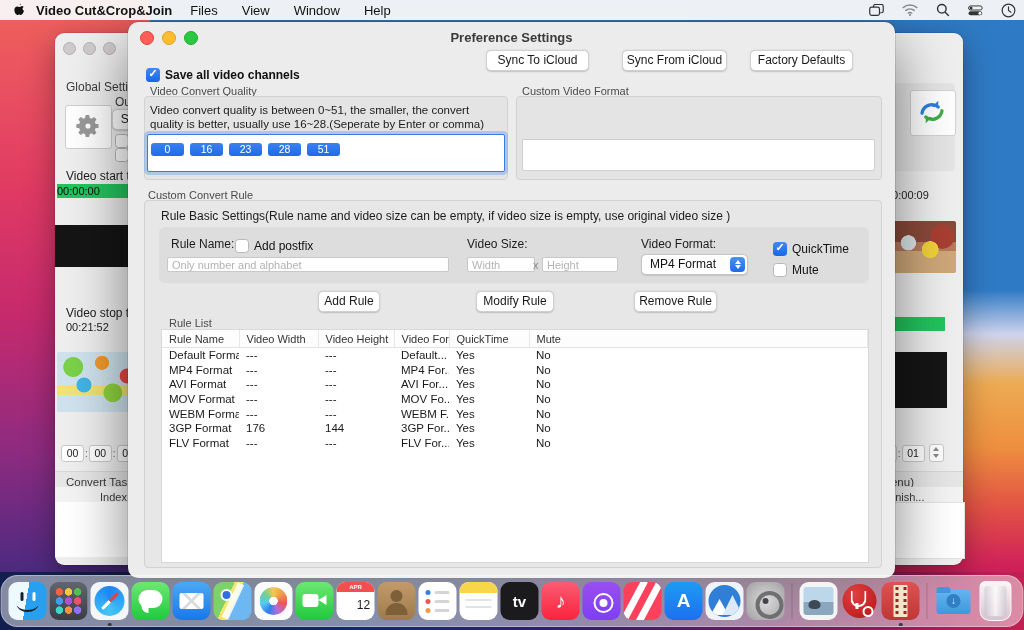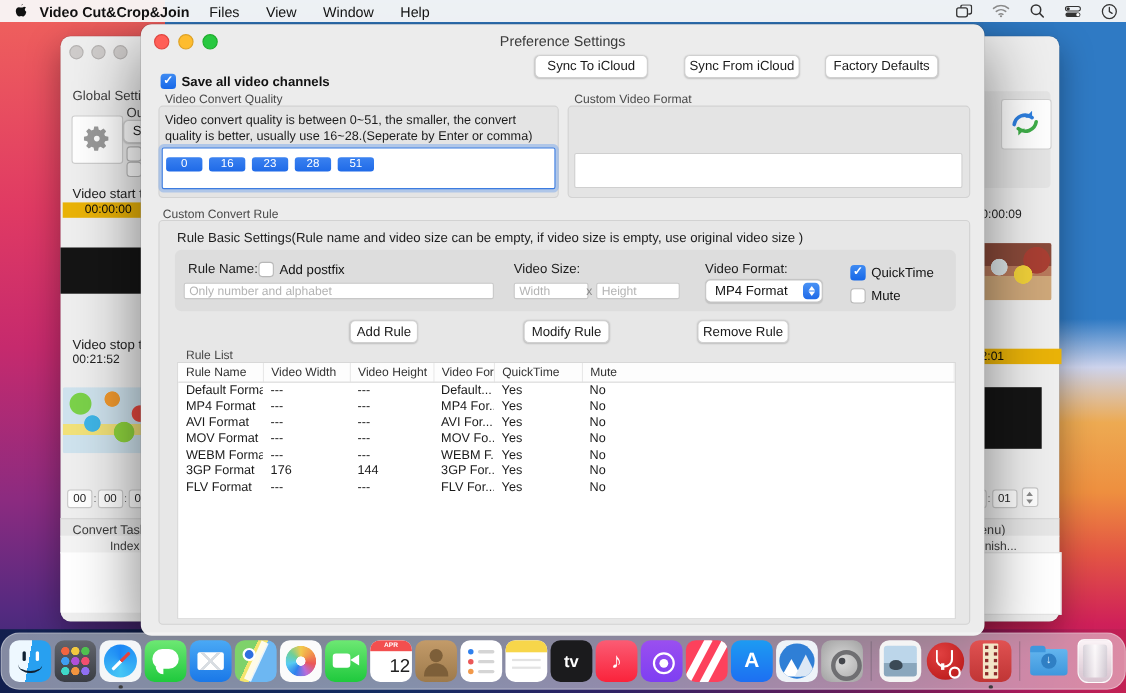--- a/index.html
+++ b/index.html
@@ -24,30 +24,30 @@
   .menubar .menu{margin-right:24px;}
   .mb-icons{position:absolute;right:8px;top:0;height:20px;display:flex;align-items:center;gap:18px;}
   .mb-icons svg{display:block;}
 
   
   .win{background:#efefef;border-radius:9px;box-shadow:0 10px 30px rgba(0,0,0,.35),0 0 0 .5px rgba(0,0,0,.15);}
   .tl{width:11px;height:11px;border-radius:50%;display:inline-block;margin-right:7px;}
   .tl.inactive{background:#cfcccb;border:.5px solid #b5b2b1;}
   .lbl{font-size:11px;color:#3c3c3c;}
   .small{font-size:11px;color:#222;}
-  .greenfield{background:#eab308;color:#0a0a0a;font-size:11px;line-height:14px;padding-left:20px;}
+  .greenfield{background:#22c55e;color:#0a0a0a;font-size:11px;line-height:14px;padding-left:0;}
   .blackbox{background:#151515;}
   .timebox{display:inline-block;background:#fff;border:1px solid #c9c9c9;border-radius:3px;
     width:21px;height:15px;font-size:10.5px;line-height:15px;text-align:center;color:#222;}
   .colon{font-size:10px;color:#666;margin:0 1px;}
 
   
   .dialog{left:128px;top:22px;width:767px;height:556px;background:#ececec;border-radius:10px;
     box-shadow:0 22px 60px rgba(0,0,0,.5),0 0 0 .5px rgba(0,0,0,.2);z-index:30;}
-  .dlg-title{position:absolute;left:0;right:0;top:8px;text-align:center;font-size:13px;font-weight:normal;color:#3a3a3a;}
+  .dlg-title{position:absolute;left:0;right:0;top:8px;text-align:center;font-size:13px;font-weight:bold;color:#3a3a3a;}
   .dlg-tl{position:absolute;left:12px;top:9px;display:flex;gap:8px;}
   .dlg-tl span{width:12px;height:12px;border-radius:50%;display:block;}
   .tl-red{background:#ff5f57;border:.5px solid #e0443e;}
   .tl-yellow{background:#febc2e;border:.5px solid #dea123;}
   .tl-green{background:#28c840;border:.5px solid #1dad2b;}
   .push-btn{position:absolute;height:19px;background:#fff;border:.5px solid #d0d0d0;border-radius:5px;
     box-shadow:0 .5px 1.5px rgba(0,0,0,.18);font-size:12px;color:#1a1a1a;text-align:center;line-height:19px;}
   .cb{display:inline-block;width:14px;height:14px;border-radius:3.5px;vertical-align:-3px;margin-right:5px;position:relative;}
   .cb.on{background:linear-gradient(#3f8bf2,#1667e8);}
   .cb.on::after{content:"✓";position:absolute;left:2.5px;top:-1px;color:#fff;font-size:11px;font-weight:bold;}
@@ -389,21 +389,21 @@
     <div class="dk" style="background:#fbfbfb;">
       <div style="position:absolute;left:5px;top:5px;width:28px;height:28px;border-radius:50%;background:conic-gradient(#f2c94c,#f2994a,#eb5757,#bb6bd9,#2f80ed,#56ccf2,#6fcf97,#f2c94c);
         -webkit-mask:radial-gradient(circle,transparent 0 4px,#000 4.5px);mask:radial-gradient(circle,transparent 0 4px,#000 4.5px);"></div>
     </div>
     <div class="dk" style="background:linear-gradient(#6de873,#1fc93d);">
       <div style="position:absolute;left:7px;top:12px;width:16px;height:13px;background:#fff;border-radius:3px;"></div>
       <div style="position:absolute;left:23px;top:13px;width:0;height:0;border-top:5.5px solid transparent;border-bottom:5.5px solid transparent;border-right:8px solid #fff;"></div>
     </div>
     <div class="dk" style="background:#fff;overflow:hidden;">
       <div style="position:absolute;left:0;top:0;right:0;height:10px;background:#f34f4f;color:#fff;font-size:6px;text-align:center;line-height:10px;font-weight:bold;">APR</div>
-      <div style="position:absolute;left:0;top:10px;right:0;bottom:0;color:#222;font-size:17px;text-align:center;line-height:27px;margin-left:16px;">12</div>
+      <div style="position:absolute;left:0;top:10px;right:0;bottom:0;color:#222;font-size:12px;text-align:center;line-height:27px;margin-left:16px;">12</div>
     </div>
     <div class="dk" style="background:linear-gradient(#c39b69,#9d7a4c);">
       <div style="position:absolute;left:13px;top:8px;width:12px;height:12px;border-radius:50%;background:#7d5f39;"></div>
       <div style="position:absolute;left:8px;top:21px;width:22px;height:12px;border-radius:11px 11px 0 0;background:#7d5f39;"></div>
     </div>
     <div class="dk" style="background:#fff;">
       <div style="position:absolute;left:7px;top:8px;width:5px;height:5px;border-radius:50%;background:#2f80ed;box-shadow:0 9px 0 #eb5757,0 18px 0 #f2994a;"></div>
       <div style="position:absolute;left:16px;top:9px;width:15px;height:2.5px;background:#d5d5d5;box-shadow:0 9px 0 #d5d5d5,0 18px 0 #d5d5d5;border-radius:2px;"></div>
     </div>
     <div class="dk" style="background:#fff;overflow:hidden;">

